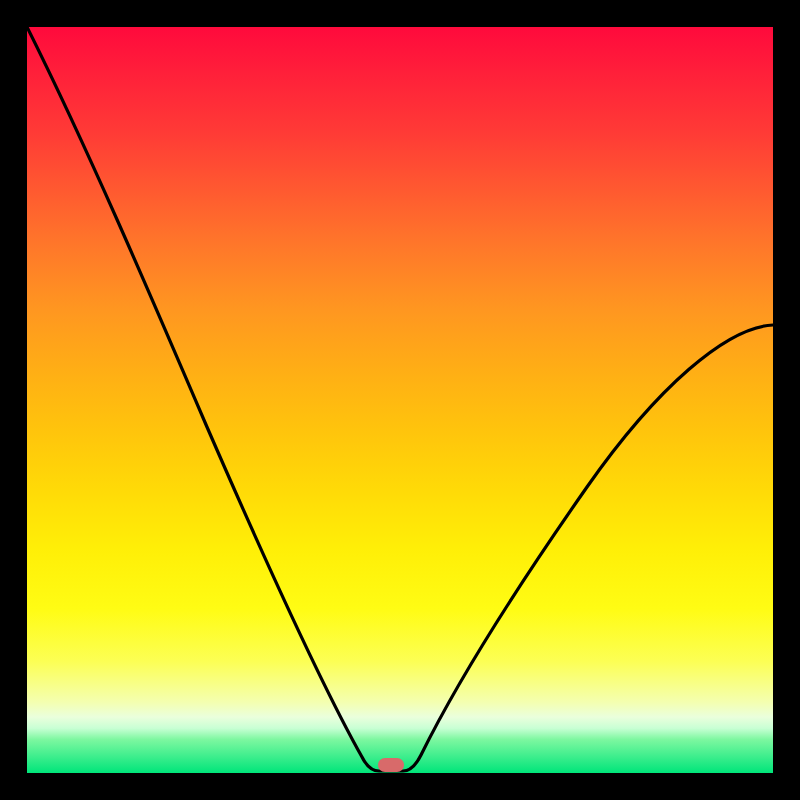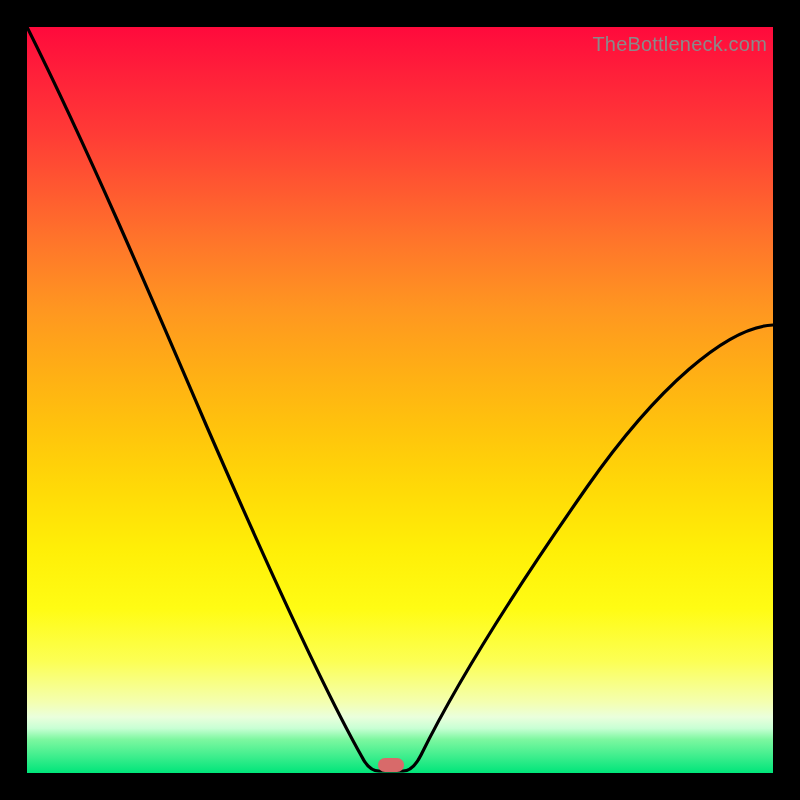--- a/index.html
+++ b/index.html
@@ -66,21 +66,20 @@
     border-radius: 8px;
     left: 351px;
     top: 731px;
   }
 </style>
 </head>
 <body>
 
 <div class="wrap">
   <div class="plot">
-    <div class="watermark">TheBottleneck.com</div>
 
     <svg class="curve" viewBox="0 0 746 746" preserveAspectRatio="none">
       <path d="M 0 0
                C 60 120, 120 260, 180 400
                C 230 515, 290 650, 335 730
                C 340 740, 346 744, 352 744
                L 376 744
                C 382 744, 388 740, 394 728
                C 430 655, 490 560, 560 460
                C 630 360, 700 300, 746 298" fill="none" stroke="#000" stroke-width="3.2" stroke-linecap="round"></path>

